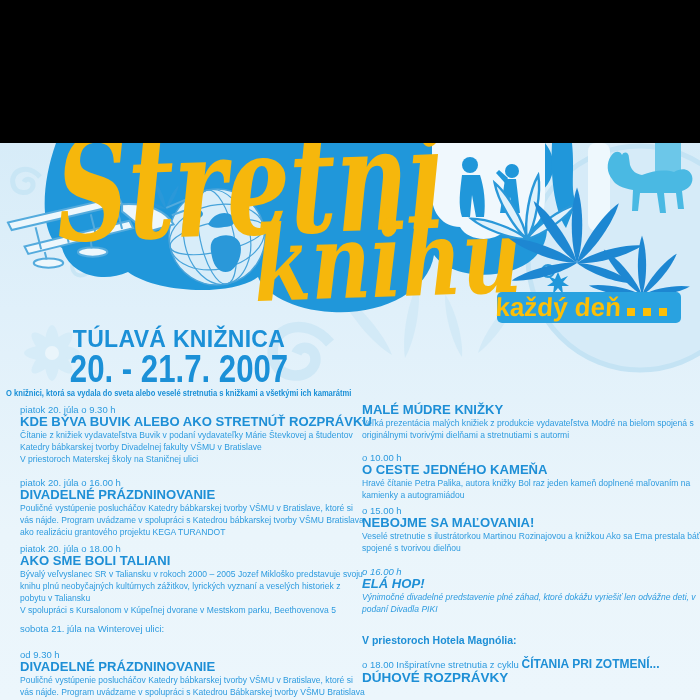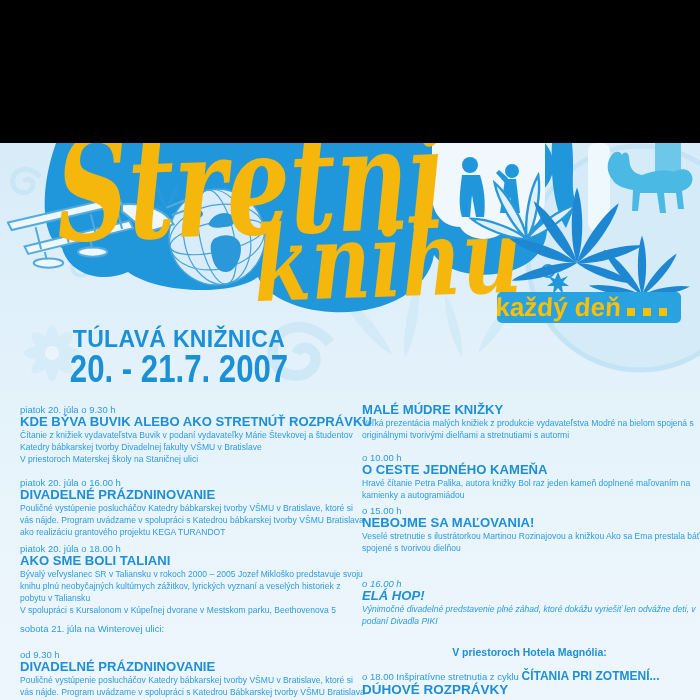--- a/index.html
+++ b/index.html
@@ -20,22 +20,22 @@
   .subwrap{width:100%;display:flex;justify-content:center;}
   .subtitle{font-size:8.8px;line-height:11px;font-weight:bold;white-space:nowrap;transform:scaleX(.86);transform-origin:50% 0;}
   .col{position:absolute;color:#2e9bdf;z-index:5;}
   .col-left{left:20px;top:261px;width:340px;}
   .col-right{left:362px;top:260px;width:335px;}
   .pdate{font-size:9.5px;line-height:11px;white-space:nowrap;}
   .phead{font-size:13.5px;line-height:14px;font-weight:bold;color:#1e8fd6;white-space:nowrap;transform:scaleX(.97);transform-origin:0 0;}
   .pbody .pline{font-size:9.2px;line-height:12px;white-space:nowrap;transform:scaleX(.93);transform-origin:0 0;}
   .mb12{margin-bottom:12px;} .mb11{margin-bottom:11px;} .mb5{margin-bottom:5px;}
   .mb7{margin-bottom:7px;} .mb15{margin-bottom:15px;} .mb4{margin-bottom:4px;}
-  .mb24{margin-bottom:24px;} .mb19{margin-bottom:19px;font-style:italic;} .mb9{}
-  .venue{font-size:10.5px;line-height:12px;font-weight:bold;color:#1e8fd6;white-space:nowrap;text-align:center;}
+  .mb24{margin-bottom:12px;} .mb19{margin-bottom:19px;font-style:italic;} .mb9{}
+  .venue{font-size:10.5px;line-height:12px;font-weight:bold;color:#1e8fd6;white-space:nowrap;}
   .evening{font-size:9.5px;line-height:12px;white-space:nowrap;}
   .evening strong{font-size:12px;color:#1e8fd6;}
   .lasthead{font-size:13.5px;line-height:14px;font-weight:bold;color:#1e8fd6;white-space:nowrap;}
 </style>
 </head>
 <body>
 
 <div class="top-band"></div>
 
 <div class="poster">
@@ -160,20 +160,23 @@
         <rect x="627" y="165" width="8" height="8"></rect>
         <rect x="643" y="165" width="8" height="8"></rect>
         <rect x="659" y="165" width="8" height="8"></rect>
       </g>
     </g>
   </svg>
 
   <div class="title-block">
     <h1>TÚLAVÁ KNIŽNICA</h1>
     <div class="dates">20. - 21.7. 2007</div>
+    <div class="subwrap">
+        <div class="subtitle">O knižnici, ktorá sa vydala do sveta alebo veselé stretnutia s knižkami a všetkými ich kamarátmi</div>
+      </div>
   </div>
 
   <div class="col col-left">
     <div class="pblock mb12">
       <div class="pdate">piatok 20. júla o 9.30 h</div>
       <div class="phead">KDE BÝVA BUVIK ALEBO AKO STRETNÚŤ ROZPRÁVKU</div>
       <div class="pbody">
           <div class="pline">Čítanie z knižiek vydavateľstva Buvik v podaní vydavateľky Márie Števkovej a študentov</div>
           <div class="pline">Katedry bábkarskej tvorby Divadelnej fakulty VŠMU v Bratislave</div>
           <div class="pline">V priestoroch Materskej školy na Staničnej ulici</div>

